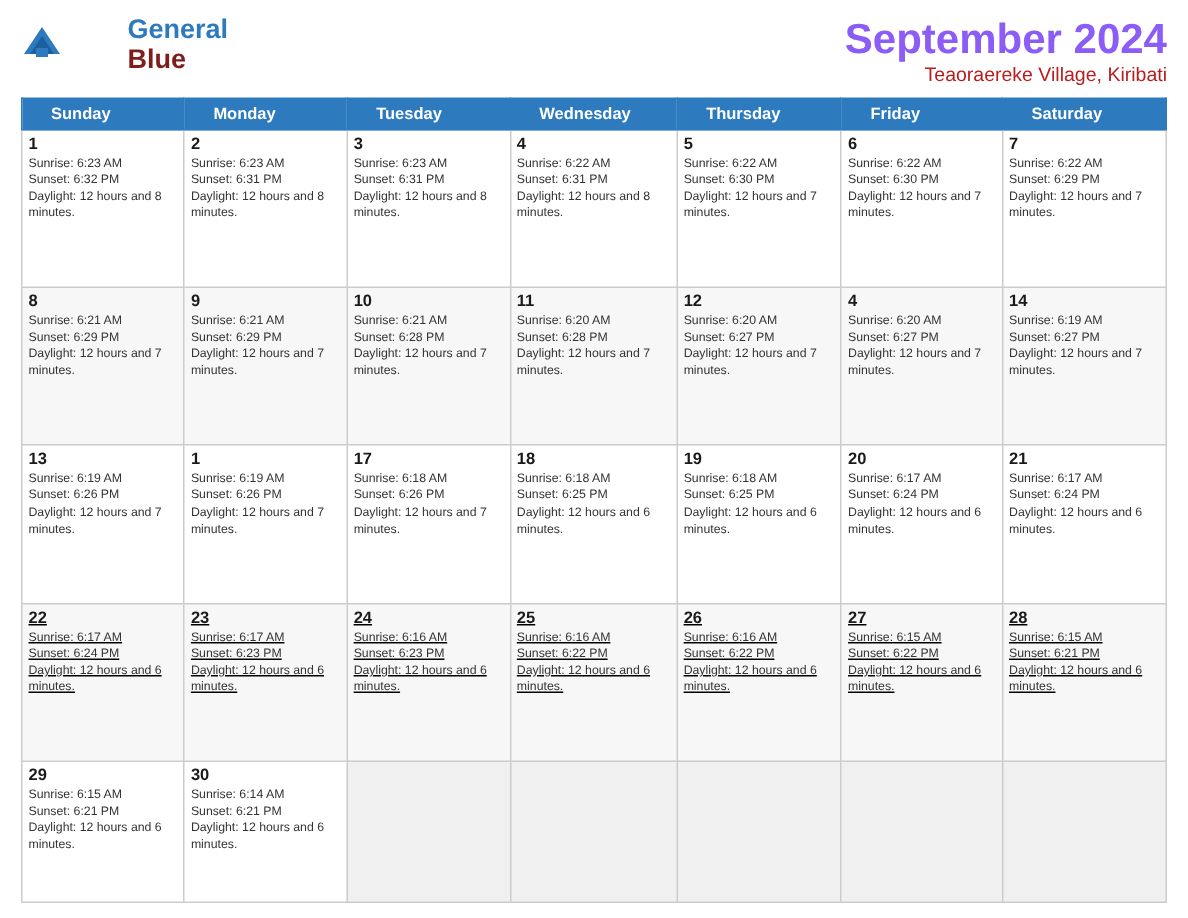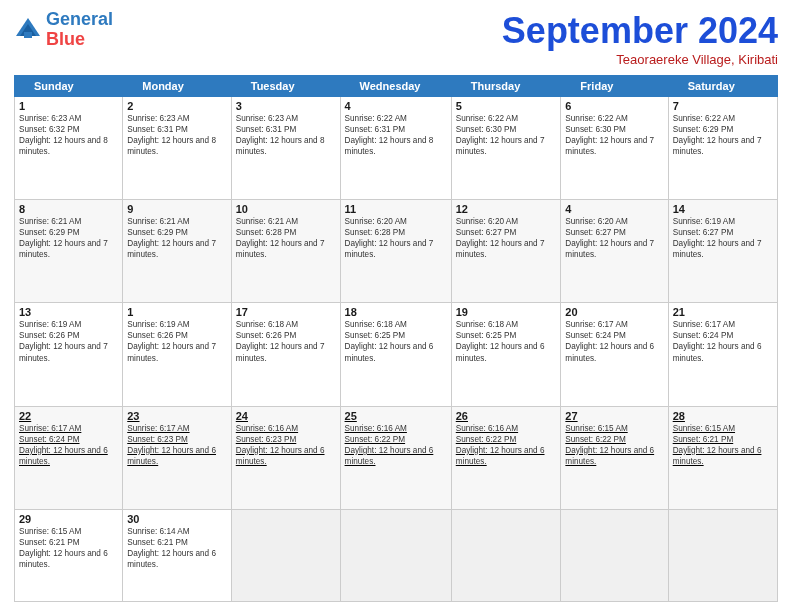--- a/index.html
+++ b/index.html
@@ -28,33 +28,34 @@
       align-items: center;
     }
     .logo-text {
       font-size: 18px;
       font-weight: bold;
       color: #1a1a1a;
       line-height: 1.1;
     }
     .logo-text span {
       color: #2e7abf;
+      margin-left: 39px;
     }
     .logo-icon {
       width: 28px;
       height: 28px;
       margin-right: 4px;
     }
     .title-block {
       text-align: right;
     }
     .month-title {
-      font-size: 36px;
-      font-weight: bold;
-      color: #1d4ed8;
+      font-size: 28px;
+      font-weight: bold;
+      color: #8b5cf6;
       text-align: right;
     }
     .subtitle {
       font-size: 13px;
       color: #b91c1c;
     }
     .calendar {
       flex: 1;
       border-collapse: collapse;
       width: 100%;
@@ -101,21 +102,21 @@
 <div class="page">
   <div class="header">
     <div class="logo">
       <svg class="logo-icon" viewBox="0 0 28 28">
         <polygon points="14,2 26,20 2,20" fill="#2e7abf"></polygon>
         <polygon points="14,8 22,20 6,20" fill="#1a5fa0"></polygon>
         <rect x="10" y="16" width="8" height="6" fill="#2e7abf"></rect>
       </svg>
       <div class="logo-text">
         <span>General</span><br>
-        <span style="color:#ef4444">Blue</span>
+        <span style="color:#7f1d1d">Blue</span>
       </div>
     </div>
     <div class="title-block">
       <div class="month-title">September 2024</div>
       <div class="subtitle">Teaoraereke Village, Kiribati</div>
     </div>
   </div>
 
   <table class="calendar">
     <thead>

